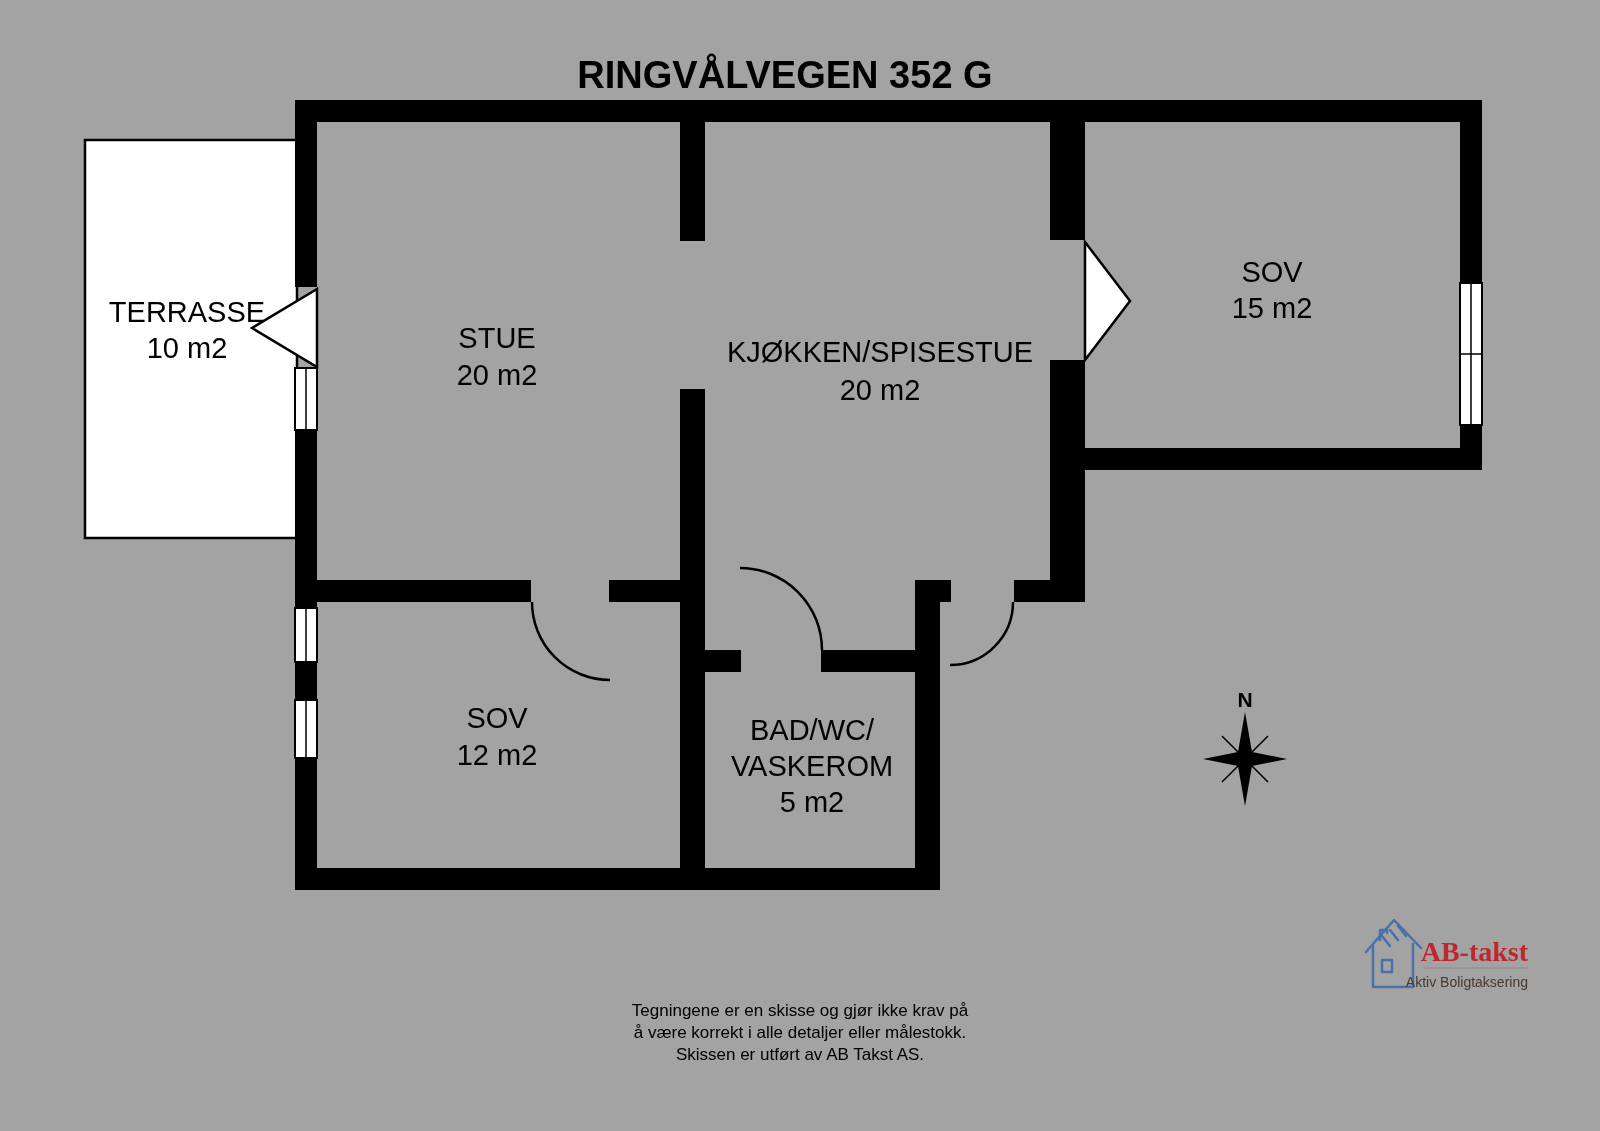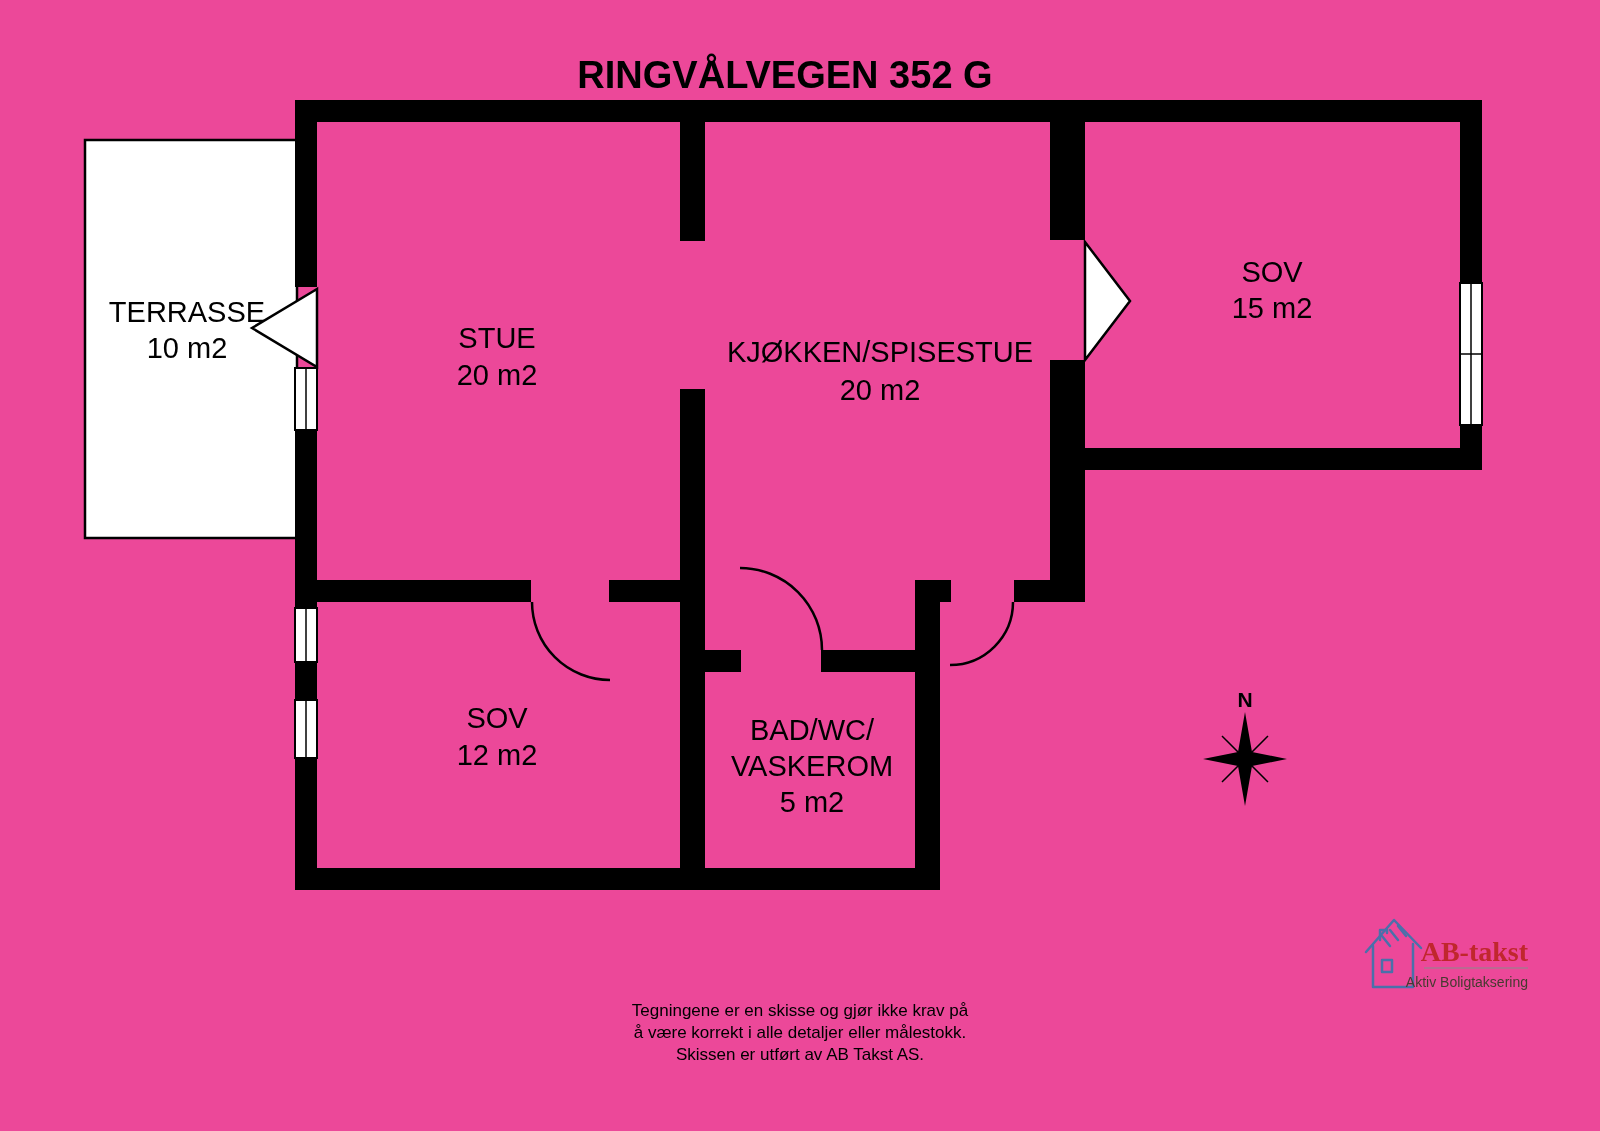--- a/index.html
+++ b/index.html
@@ -1,19 +1,19 @@
 <!DOCTYPE html>
 <html><head>
 <meta charset="utf-8">
 <style>
   html,body{margin:0;padding:0;background:#fff;}
   .page{
     position:relative;
     width:1600px;height:1131px;
-    background:#ec4899;
+    background:#a3a3a3;
     font-family:"Liberation Sans", sans-serif;
     overflow:hidden;
   }
   svg{position:absolute;left:0;top:0;}
   svg text{fill:#000; text-anchor:middle; font-family:"Liberation Sans", sans-serif;}
   .title-text{font-size:38px;font-weight:bold;}
   .room-text{font-size:29px;}
   .compass-n{font-size:21px;font-weight:bold;}
   .brand-text{font-size:28px;font-weight:bold;font-family:"Liberation Serif", serif;fill:#c0272d;text-anchor:end;}
   .tagline-text{font-size:14px;fill:#473a30;text-anchor:end;}

